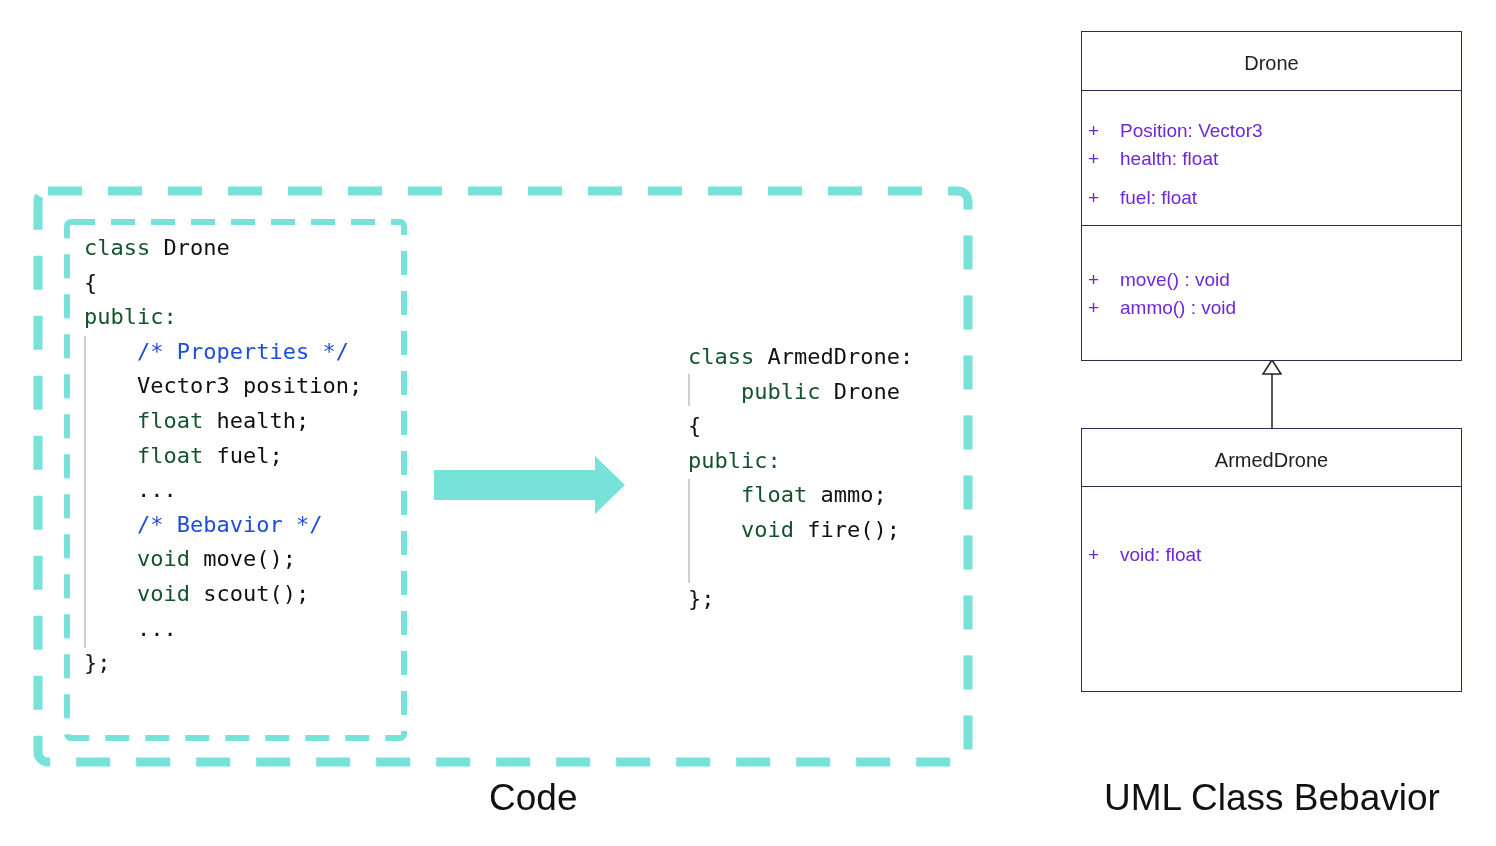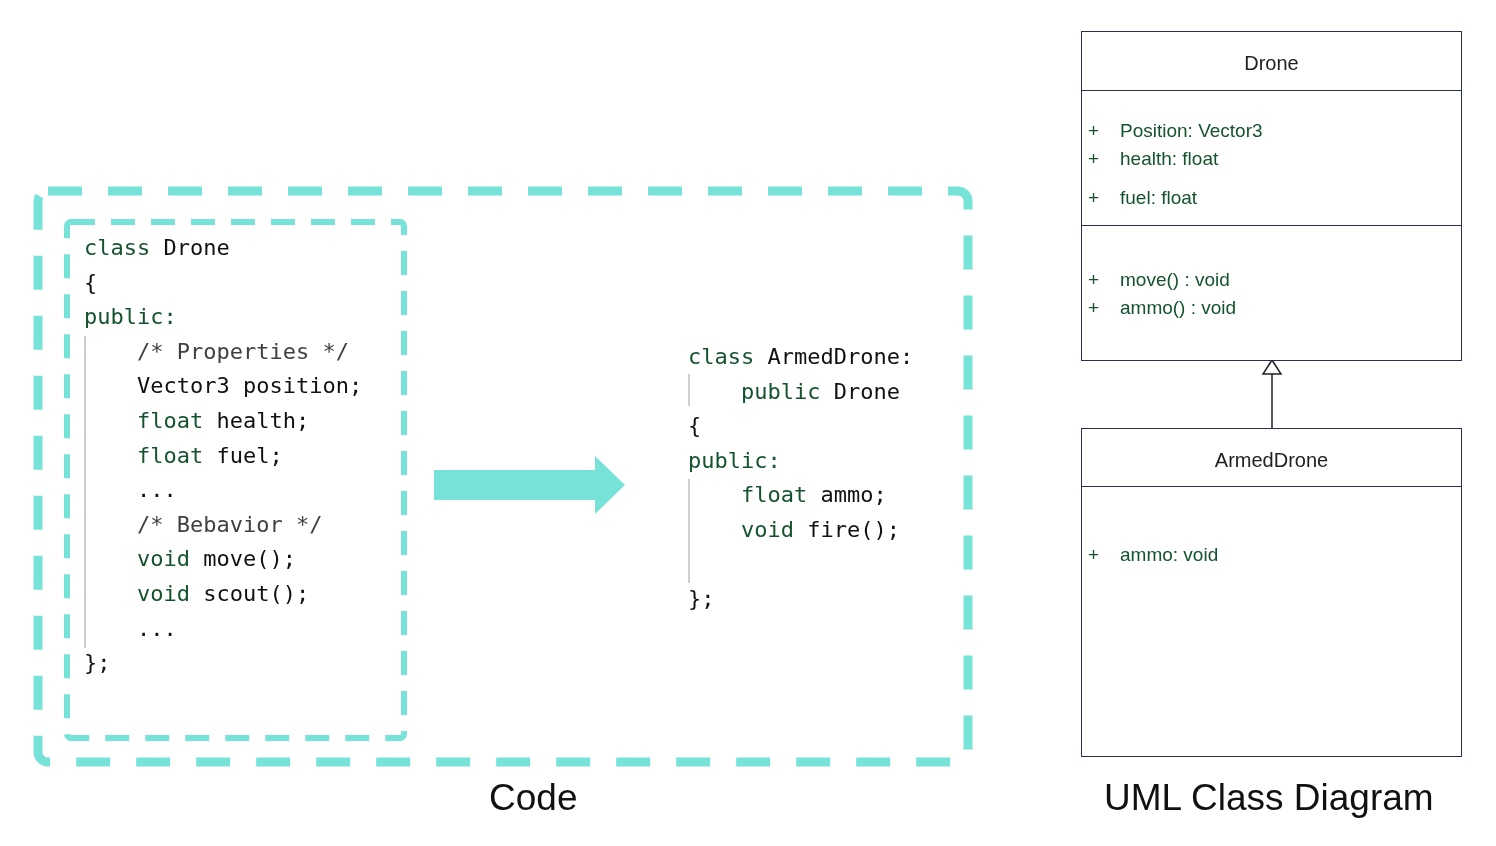--- a/index.html
+++ b/index.html
@@ -1,26 +1,26 @@
 <!DOCTYPE html>
 <html><head>
 <meta charset="utf-8">
 <style>
   html, body { margin:0; padding:0; background:#ffffff; }
   body { width:1496px; height:846px; position:relative; overflow:hidden; font-family:"DejaVu Sans", sans-serif; }
   .abs { position:absolute; }
   .code { font-family:"DejaVu Sans Mono", monospace; font-size:22px; color:#111; white-space:pre; line-height:34.6px; }
   .kw { color:#14532d; }
-  .cm { color:#404040; }
+  .cm { color:#1d4ed8; }
   .guide { position:absolute; width:2px; background:#cfcfcf; }
   .caption { font-family:"Liberation Sans", sans-serif; font-size:37px; color:#111;text-align:right; }
   .uml-box { position:absolute; border:1.5px solid #2a2f52; background:#fff; box-sizing:border-box; }
   .uml-sec { position:absolute; left:0; right:0; border-top:1.5px solid #2a2f52; }
   .uml-title { position:absolute; left:0; right:0; text-align:center; font-family:"Liberation Sans", sans-serif; font-size:20px; color:#222; }
-  .uml-row { position:absolute; left:6px; font-family:"Liberation Sans", sans-serif; font-size:19px; color:#14532d; white-space:nowrap; }
+  .uml-row { position:absolute; left:6px; font-family:"Liberation Sans", sans-serif; font-size:19px; color:#6d28d9; white-space:nowrap; }
   .uml-row .vis { display:inline-block; width:32px; }
 </style>
 </head>
 <body>
 
 <svg class="abs" style="left:0;top:0" width="1496" height="846">
   <rect x="38" y="191" width="930" height="571" rx="10" ry="10" fill="none" stroke="#76e2d8" stroke-width="9" stroke-dasharray="34,26"></rect>
   <rect x="67" y="222" width="337" height="516" rx="4" ry="4" fill="none" stroke="#76e2d8" stroke-width="6" stroke-dasharray="24,16"></rect>
   <polygon points="434,470 595,470 595,456 625,485 595,514 595,500 434,500" fill="#76e2d8"></polygon>
 
@@ -43,20 +43,20 @@
     <div class="uml-row" style="top:29px;"><span class="vis">+</span><span>Position: Vector3</span></div>
     <div class="uml-row" style="top:57px;"><span class="vis">+</span><span>health: float</span></div>
     <div class="uml-row" style="top:85px;margin-top:11px;"><span class="vis">+</span><span>fuel: float</span></div>
   </div>
   <div class="uml-sec" style="top:193px;height:135px;">
     <div class="uml-row" style="top:43px;"><span class="vis">+</span><span>move() : void</span></div>
     <div class="uml-row" style="top:71px;"><span class="vis">+</span><span>ammo() : void</span></div>
   </div>
 </div>
 
-<div class="uml-box" style="left:1081px;top:428px;width:381px;height:329px;">
+<div class="uml-box" style="left:1081px;top:428px;width:381px;height:264px;">
   <div class="uml-title" style="top:20px;">ArmedDrone</div>
   <div class="uml-sec" style="top:57px;height:135px;">
-    <div class="uml-row" style="top:57px;"><span class="vis">+</span><span>ammo: void</span></div>
+    <div class="uml-row" style="top:57px;"><span class="vis">+</span><span>void: float</span></div>
   </div>
 </div>
 
-<div class="abs caption" style="left:1104px;top:777px;">UML Class Diagram</div>
+<div class="abs caption" style="left:1104px;top:777px;">UML Class Bebavior</div>
 
 </body></html>

